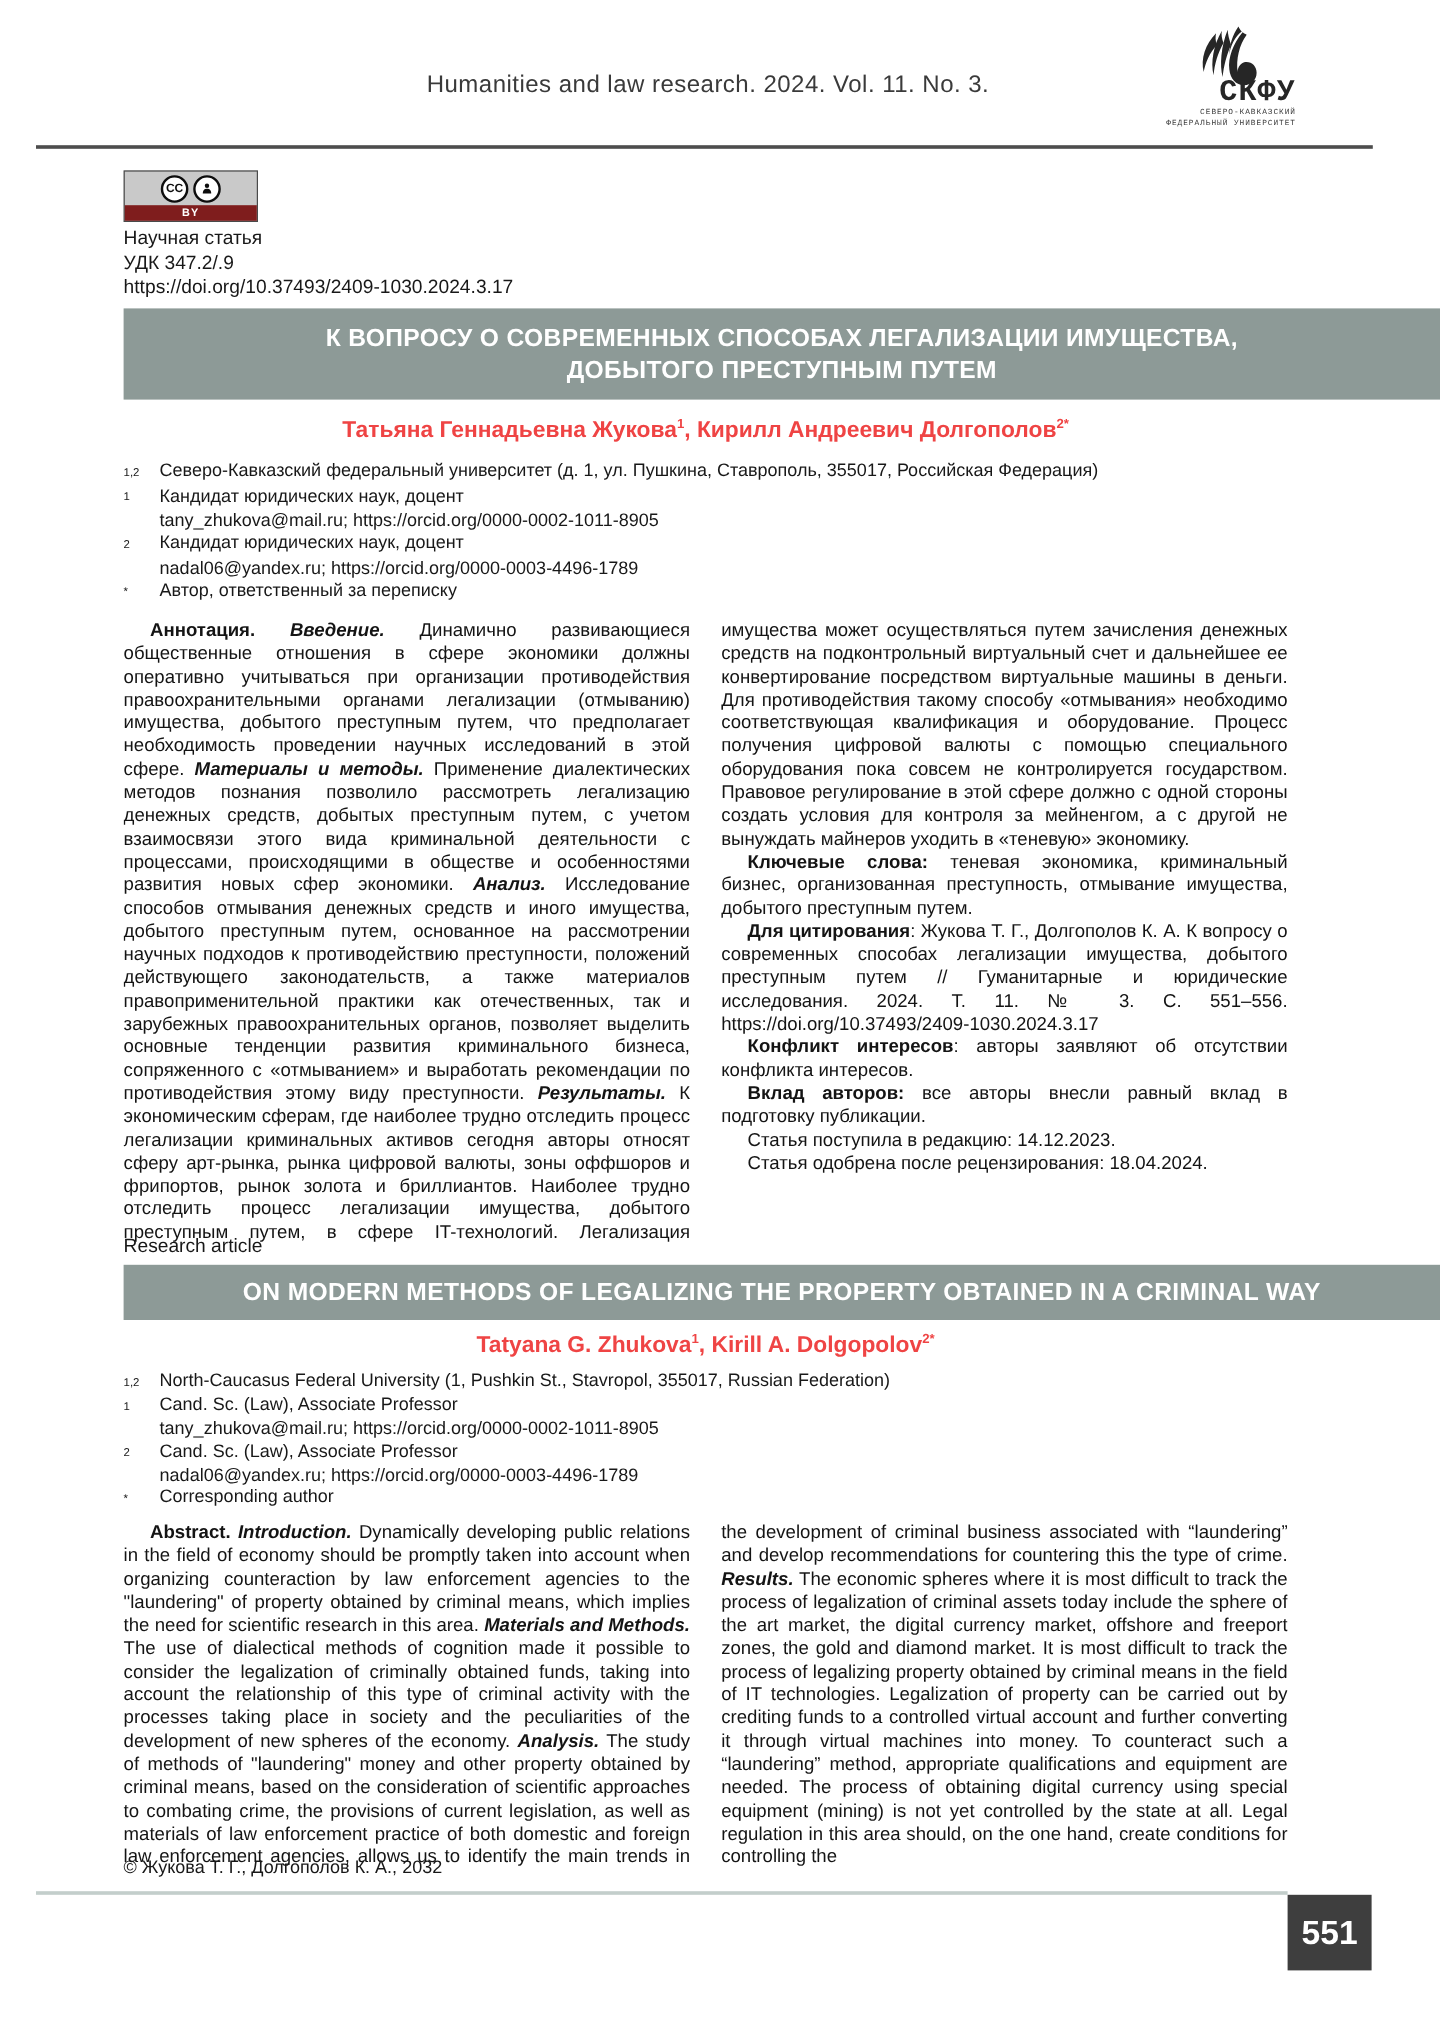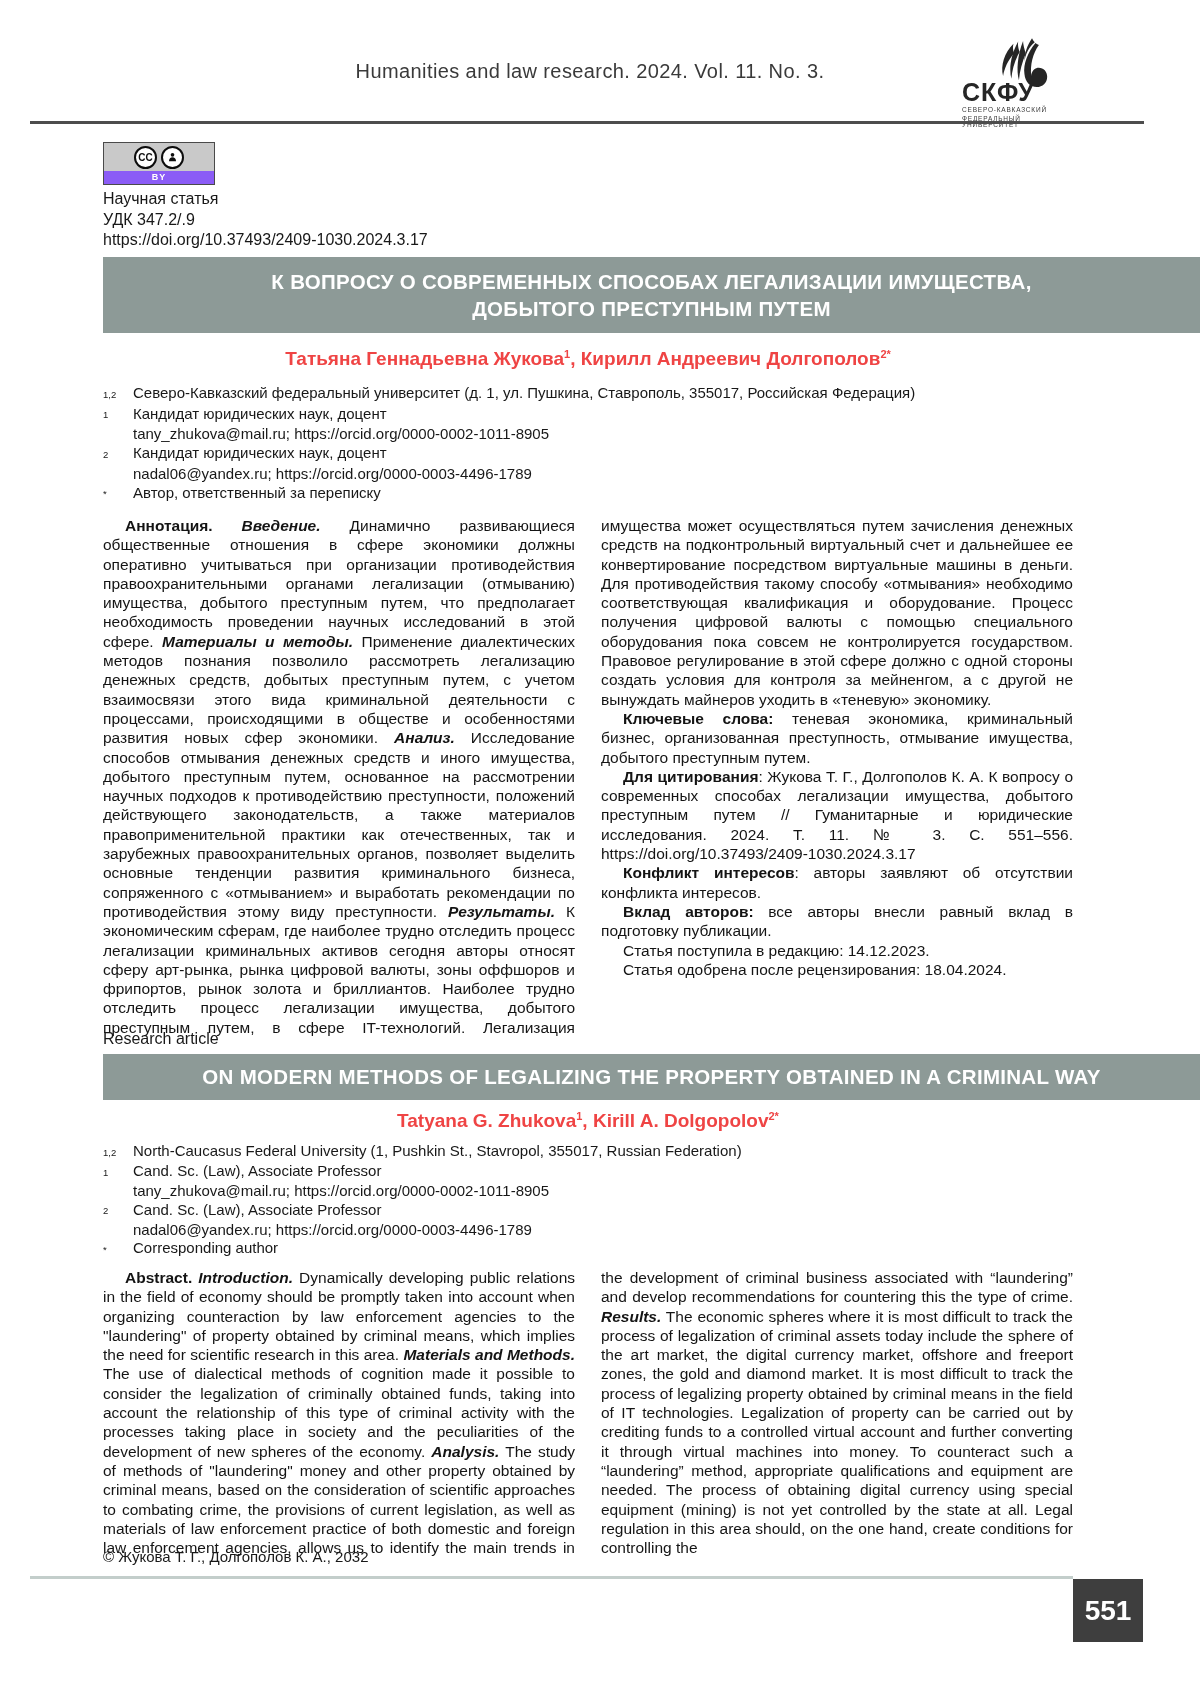--- a/index.html
+++ b/index.html
@@ -9,31 +9,31 @@
   html,body{margin:0;padding:0;background:#ffffff;}
   .page{
     position:relative;width:1200px;height:1697px;background:#fff;overflow:hidden;
     font-family:"Liberation Sans","DejaVu Sans",sans-serif;color:#141414;
   }
   
   .journal-title{
     position:absolute;top:60px;left:0;width:1180px;text-align:center;
     font-size:20px;letter-spacing:0.4px;color:#3a3a3a;
   }
-  .logo{position:absolute;left:962px;top:34px;width:118px;text-align:left;line-height:1;}
+  .logo{position:absolute;left:962px;top:18px;width:118px;text-align:right;line-height:1;font-family:Liberation Mono, monospace;}
   .logo svg{display:block;margin:0 auto;}
   .logo-acronym{font-size:25px;font-weight:bold;color:#262626;margin-top:-16px;letter-spacing:1px;}
   .logo-cap{font-size:6.5px;letter-spacing:0.8px;color:#3a3a3a;margin-top:2px;}
   .header-rule{position:absolute;top:121px;left:30px;width:1114px;height:3px;background:#4d4d4d;}
   
   .cc-badge{position:absolute;left:103px;top:142px;width:112px;height:43px;border:1px solid #4a4a4a;box-sizing:border-box;background:#c9c9c9;}
   .cc-top{height:28px;display:flex;align-items:center;justify-content:center;gap:4px;}
   .cc-circle{width:23px;height:23px;border:2.5px solid #0d0d0d;border-radius:50%;background:#fff;
     display:flex;align-items:center;justify-content:center;font-weight:bold;font-size:10px;box-sizing:border-box;color:#0d0d0d;}
-  .cc-strip{height:13px;background:#8b5cf6;color:#fff;font-size:9px;font-weight:bold;text-align:center;line-height:13px;letter-spacing:1px;}
+  .cc-strip{height:13px;background:#7f1d1d;color:#fff;font-size:9px;font-weight:bold;text-align:center;line-height:13px;letter-spacing:1px;}
   .meta-block{position:absolute;left:103px;top:189px;font-size:16px;line-height:20.5px;color:#181818;}
   
   .banner{
     position:absolute;left:103px;width:1097px;background:var(--banner-color);color:#fff;
     font-weight:bold;text-align:center;letter-spacing:0.3px;
   }
   .banner-ru{top:257px;height:76px;font-size:20.5px;line-height:27px;display:flex;flex-direction:column;justify-content:center;}
   .banner-en{top:1054px;height:46px;font-size:20.5px;line-height:46px;}
   
   .authors{position:absolute;left:103px;width:970px;text-align:center;font-weight:bold;font-size:19px;color:#ef4444;}

